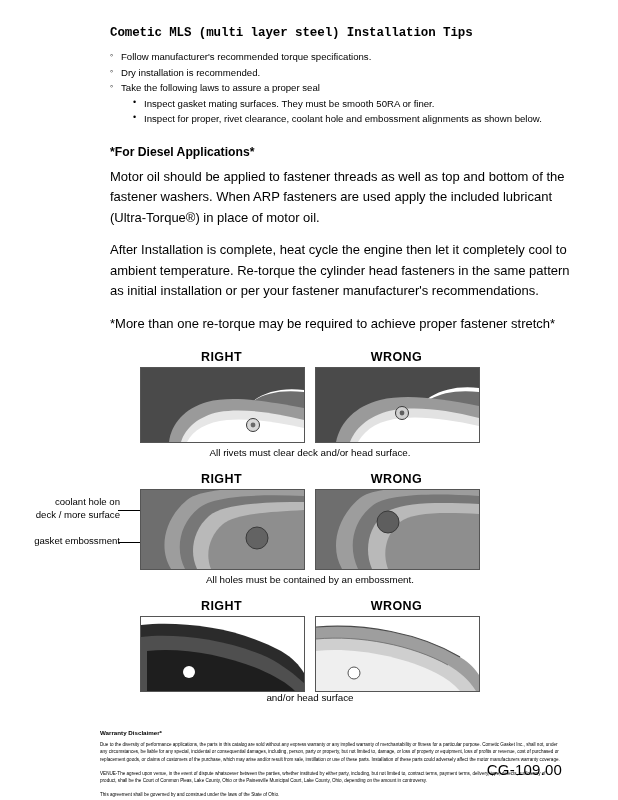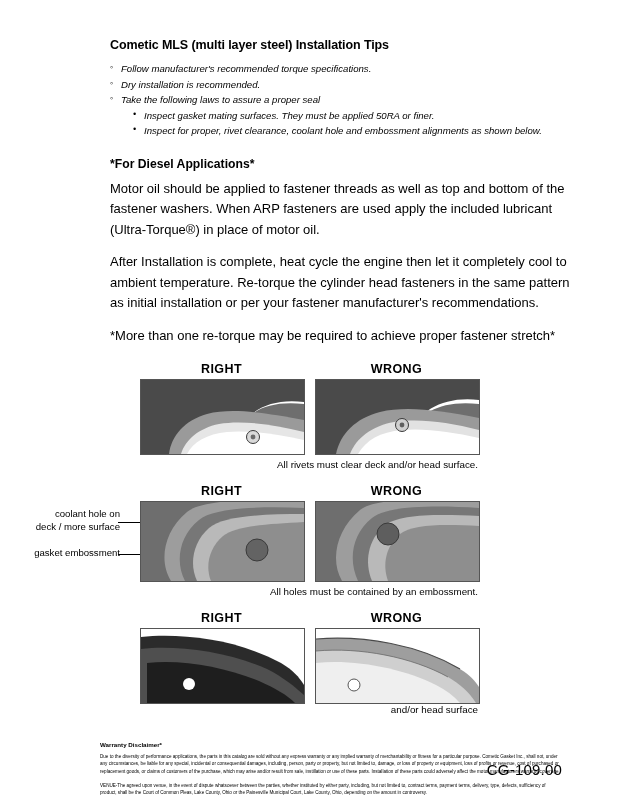--- a/index.html
+++ b/index.html
@@ -18,34 +18,34 @@
   .page {
     position: relative;
     width: 618px;
     height: 800px;
     box-sizing: border-box;
     padding: 26px 40px 0 40px;
   }
   h1.title {
     font-size: 12.5px;
     font-weight: bold;
-    margin: 12px 0 9px 70px;
+    margin: 0 0 9px 70px;
     letter-spacing: -0.1px;
+    font-family: Liberation Mono, monospace;
   }
   ul.bullets {
     list-style: none;
     margin: 0 0 0 70px;
     padding: 0;
     font-size: 9.6px;
     line-height: 1.62;
   }
   ul.bullets > li {
     position: relative;
     padding-left: 11px;
-    font-style: italic;
   }
   ul.bullets > li::before {
     content: "\25E6";
     position: absolute;
     left: 0;
     top: -1px;
     font-size: 9px;
   }
   ul.subbullets {
     list-style: none;
@@ -106,21 +106,21 @@
     position: relative;
     overflow: hidden;
   }
   .panel.tall {
     height: 79px;
   }
   .panel svg { display: block; }
   .figcaption-bottom {
     font-size: 9.8px;
     margin: 4px 0 0 0;
-    text-align: right;
+    text-align: center;
     padding-left: 2px;
   }
   .rowwrap {
     width: 338px;
     margin: 0 auto;
   }
 
   
   .label-left {
     position: absolute;
@@ -169,21 +169,21 @@
     <li>
       <span>Follow manufacturer's recommended torque specifications.</span>
     </li>
     <li>
       <span>Dry installation is recommended.</span>
     </li>
     <li>
       <span>Take the following laws to assure a proper seal</span>
       <ul class="subbullets">
         <li>
-          <span>Inspect gasket mating surfaces.  They must be applied 50RA or finer.</span>
+          <span>Inspect gasket mating surfaces.  They must be smooth 50RA or finer.</span>
         </li>
         <li>
           <span>Inspect for proper, rivet clearance, coolant hole and embossment alignments as shown below.</span>
         </li>
       </ul>
     </li>
   </ul>
 
   <h2 class="section">*For Diesel Applications*</h2>
 

